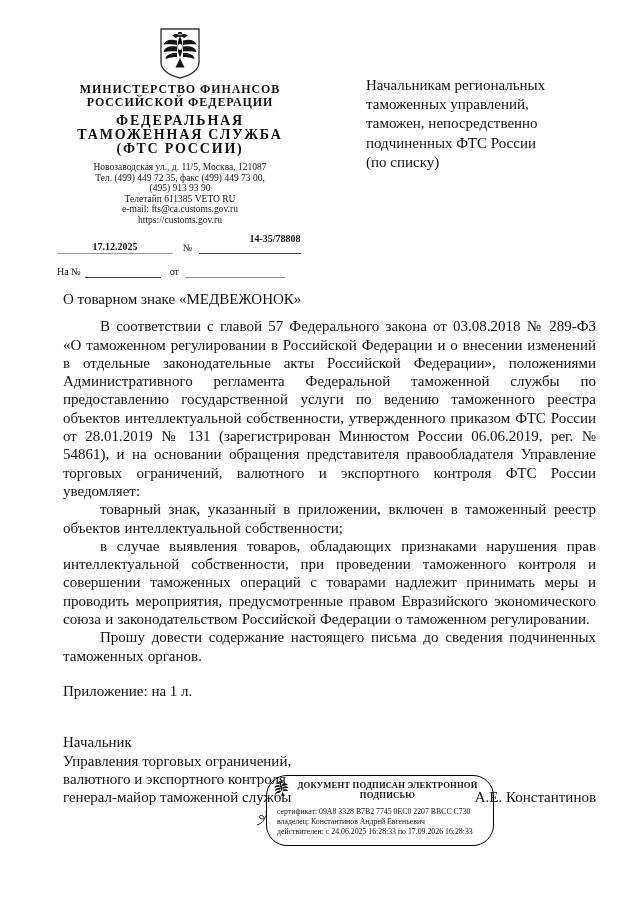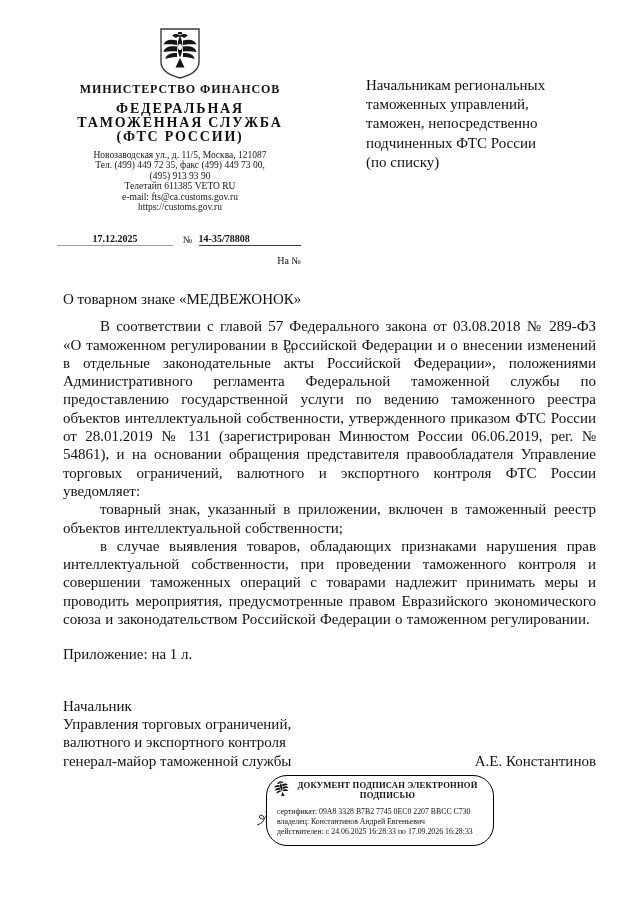--- a/index.html
+++ b/index.html
@@ -12,24 +12,24 @@
   .coat{position:absolute;left:157px;top:27px;}
   .letterhead{position:absolute;left:30px;top:83px;width:300px;text-align:center;}
   .lh-ministry{font-size:12px;font-weight:bold;letter-spacing:.9px;line-height:12.5px;}
   .lh-agency{font-size:14px;font-weight:bold;letter-spacing:1.8px;line-height:14px;margin-top:6px;}
   .lh-contacts{font-size:9.5px;line-height:10.6px;margin-top:6px;color:#161616;}
   
   .recipient{position:absolute;left:366px;top:76px;width:234px;font-size:15px;line-height:19.2px;}
   
   .refblock{position:absolute;left:57px;top:233px;width:244px;font-size:10px;}
   .refrow{display:flex;align-items:flex-end;}
-  .refrow2{margin-top:9px;flex-direction:column;}
+  .refrow2{margin-top:9px;}
   .ref-date{flex:0 0 116px;text-align:center;font-weight:bold;border-bottom:1.4px solid #9b9b9b;padding-bottom:1px;}
   .ref-nosign{margin:0 6px 0 10px;padding-bottom:1px;}
-  .ref-number{flex:0 0 102px;text-align:left;font-weight:bold;border-bottom:1.4px solid #3d3d3d;padding-bottom:1px;}
+  .ref-number{flex:0 0 102px;text-align:right;font-weight:bold;border-bottom:1.4px solid #3d3d3d;padding-bottom:9px;}
   .ref-na{padding-bottom:1px;}
   .ref-line1{flex:0 0 76px;border-bottom:1.4px solid #3d3d3d;margin-left:4px;}
   .ref-ot{margin:0 6px 0 9px;padding-bottom:1px;}
   .ref-line2{flex:0 0 100px;border-bottom:1.4px solid #8f8f8f;}
   .ref-line1,.ref-line2{height:14px;}
   
   .content{position:absolute;left:63px;top:290px;width:533px;font-size:15px;line-height:18.3px;}
   .subject{margin:0 0 9px 0;}
   .content p{margin:0;text-align:justify;text-indent:37px;word-spacing:.5px;}
   .attachment{margin-top:17px;}
@@ -64,20 +64,21 @@
         <path d="M26 19.5 C34 18.5 38.5 20.5 39.5 25 C35 24 29.8 24 26 24.5 Z"></path>
         <path d="M26 26 C33 25.5 37 28 37.5 32 C33.5 30.5 29.5 30 26 30 Z"></path>
         <path d="M23 31 L18.5 40.5 H27.5 Z"></path>
         <ellipse cx="23" cy="20" rx="2" ry="3" fill="#ffffff"></ellipse>
       </g>
     </svg>
   </div>
 
   <div class="letterhead">
     <div class="lh-ministry">МИНИСТЕРСТВО ФИНАНСОВ</div>
+    <div class="lh-ministry">РОССИЙСКОЙ ФЕДЕРАЦИИ</div>
     <div class="lh-agency">ФЕДЕРАЛЬНАЯ</div>
     <div class="lh-agency" style="margin-top:0;">ТАМОЖЕННАЯ СЛУЖБА</div>
     <div class="lh-agency" style="margin-top:0;">(ФТС РОССИИ)</div>
     <div class="lh-contacts">
       <div>Новозаводская ул., д. 11/5, Москва, 121087</div>
       <div>Тел. (499) 449 72 35, факс (499) 449 73 00,</div>
       <div>(495) 913 93 90</div>
       <div>Телетайп 611385 VETO RU</div>
       <div>e-mail: fts@ca.customs.gov.ru</div>
       <div>https://customs.gov.ru</div>
@@ -104,20 +105,21 @@
       <span class="ref-ot">от</span>
       <span class="ref-line2"></span>
     </div>
   </div>
 
   <div class="content">
     <div class="subject">О товарном знаке «МЕДВЕЖОНОК»</div>
     <p>В соответствии с главой 57 Федерального закона от 03.08.2018 № 289-ФЗ «О таможенном регулировании в Российской Федерации и о внесении изменений в отдельные законодательные акты Российской Федерации», положениями Административного регламента Федеральной таможенной службы по предоставлению государственной услуги по ведению таможенного реестра объектов интеллектуальной собственности, утвержденного приказом ФТС России от 28.01.2019 № 131 (зарегистрирован Минюстом России 06.06.2019, рег. № 54861), и на основании обращения представителя правообладателя Управление торговых ограничений, валютного и экспортного контроля ФТС России уведомляет:</p>
     <p>товарный знак, указанный в приложении, включен в таможенный реестр объектов интеллектуальной собственности;</p>
     <p>в случае выявления товаров, обладающих признаками нарушения прав интеллектуальной собственности, при проведении таможенного контроля и совершении таможенных операций с товарами надлежит принимать меры и проводить мероприятия, предусмотренные правом Евразийского экономического союза и законодательством Российской Федерации о таможенном регулировании.</p>
+    <p>Прошу довести содержание настоящего письма до сведения подчиненных таможенных органов.</p>
 
     <div class="attachment">Приложение: на 1 л.</div>
 
     <div class="signature">
       <div>Начальник</div>
       <div>Управления торговых ограничений,</div>
       <div>валютного и экспортного контроля</div>
       <div class="sig-row">
         <span>генерал-майор таможенной службы</span>
         <span>А.Е. Константинов</span>

